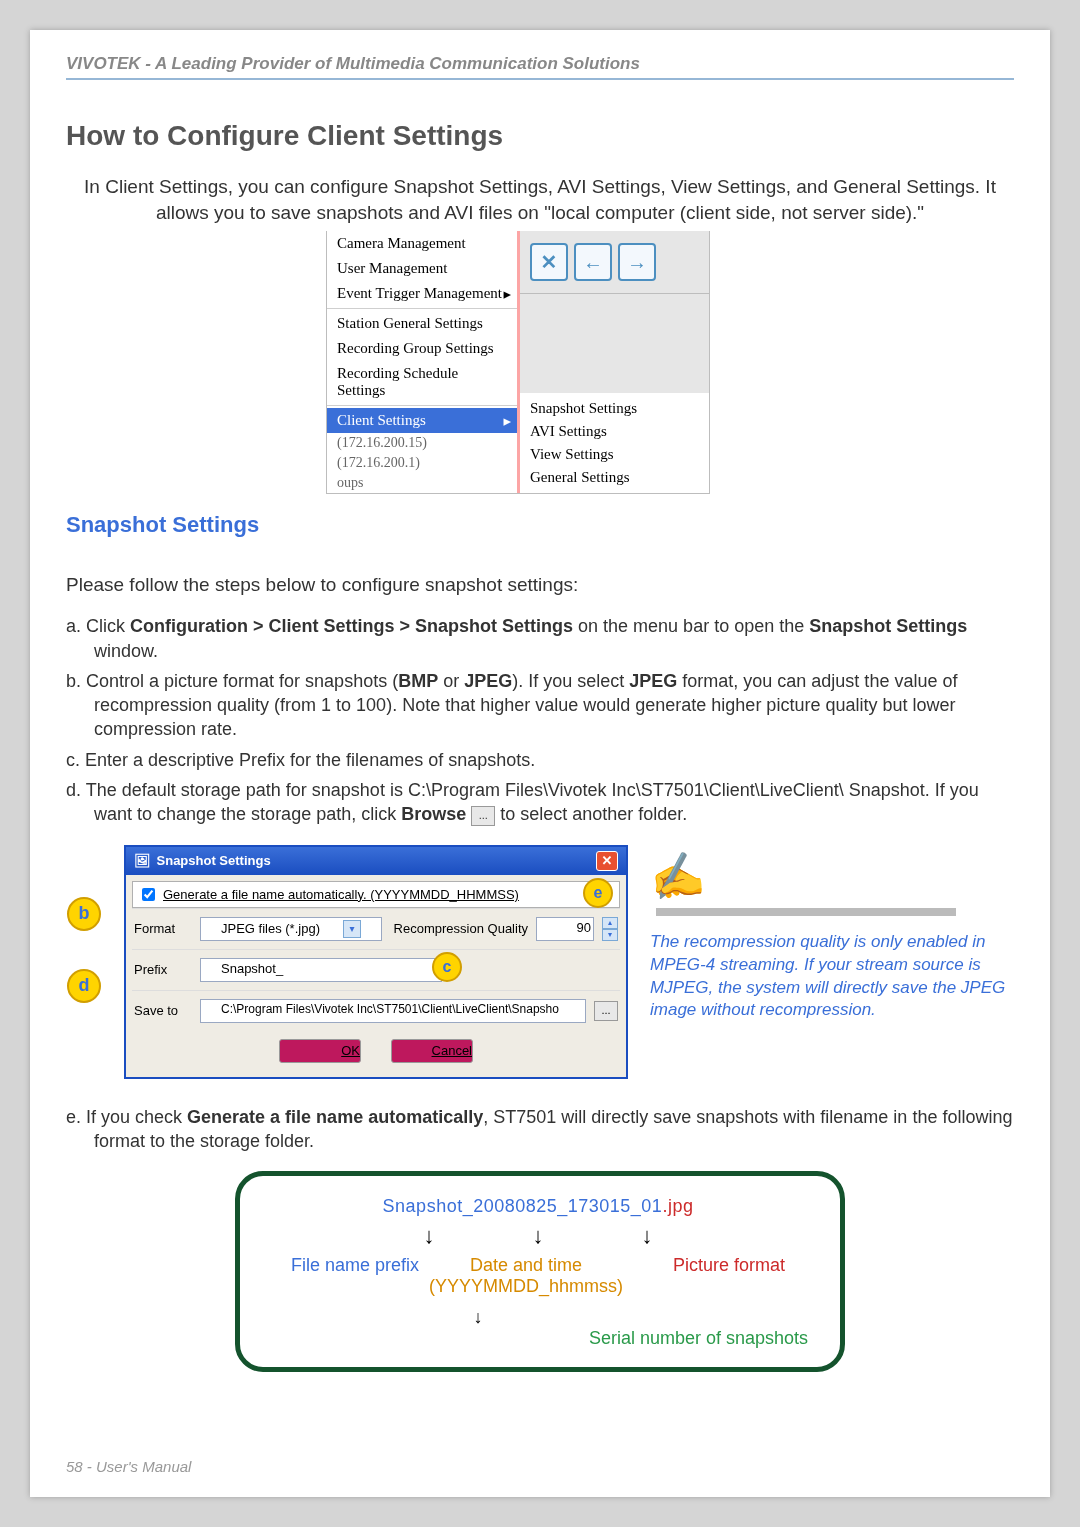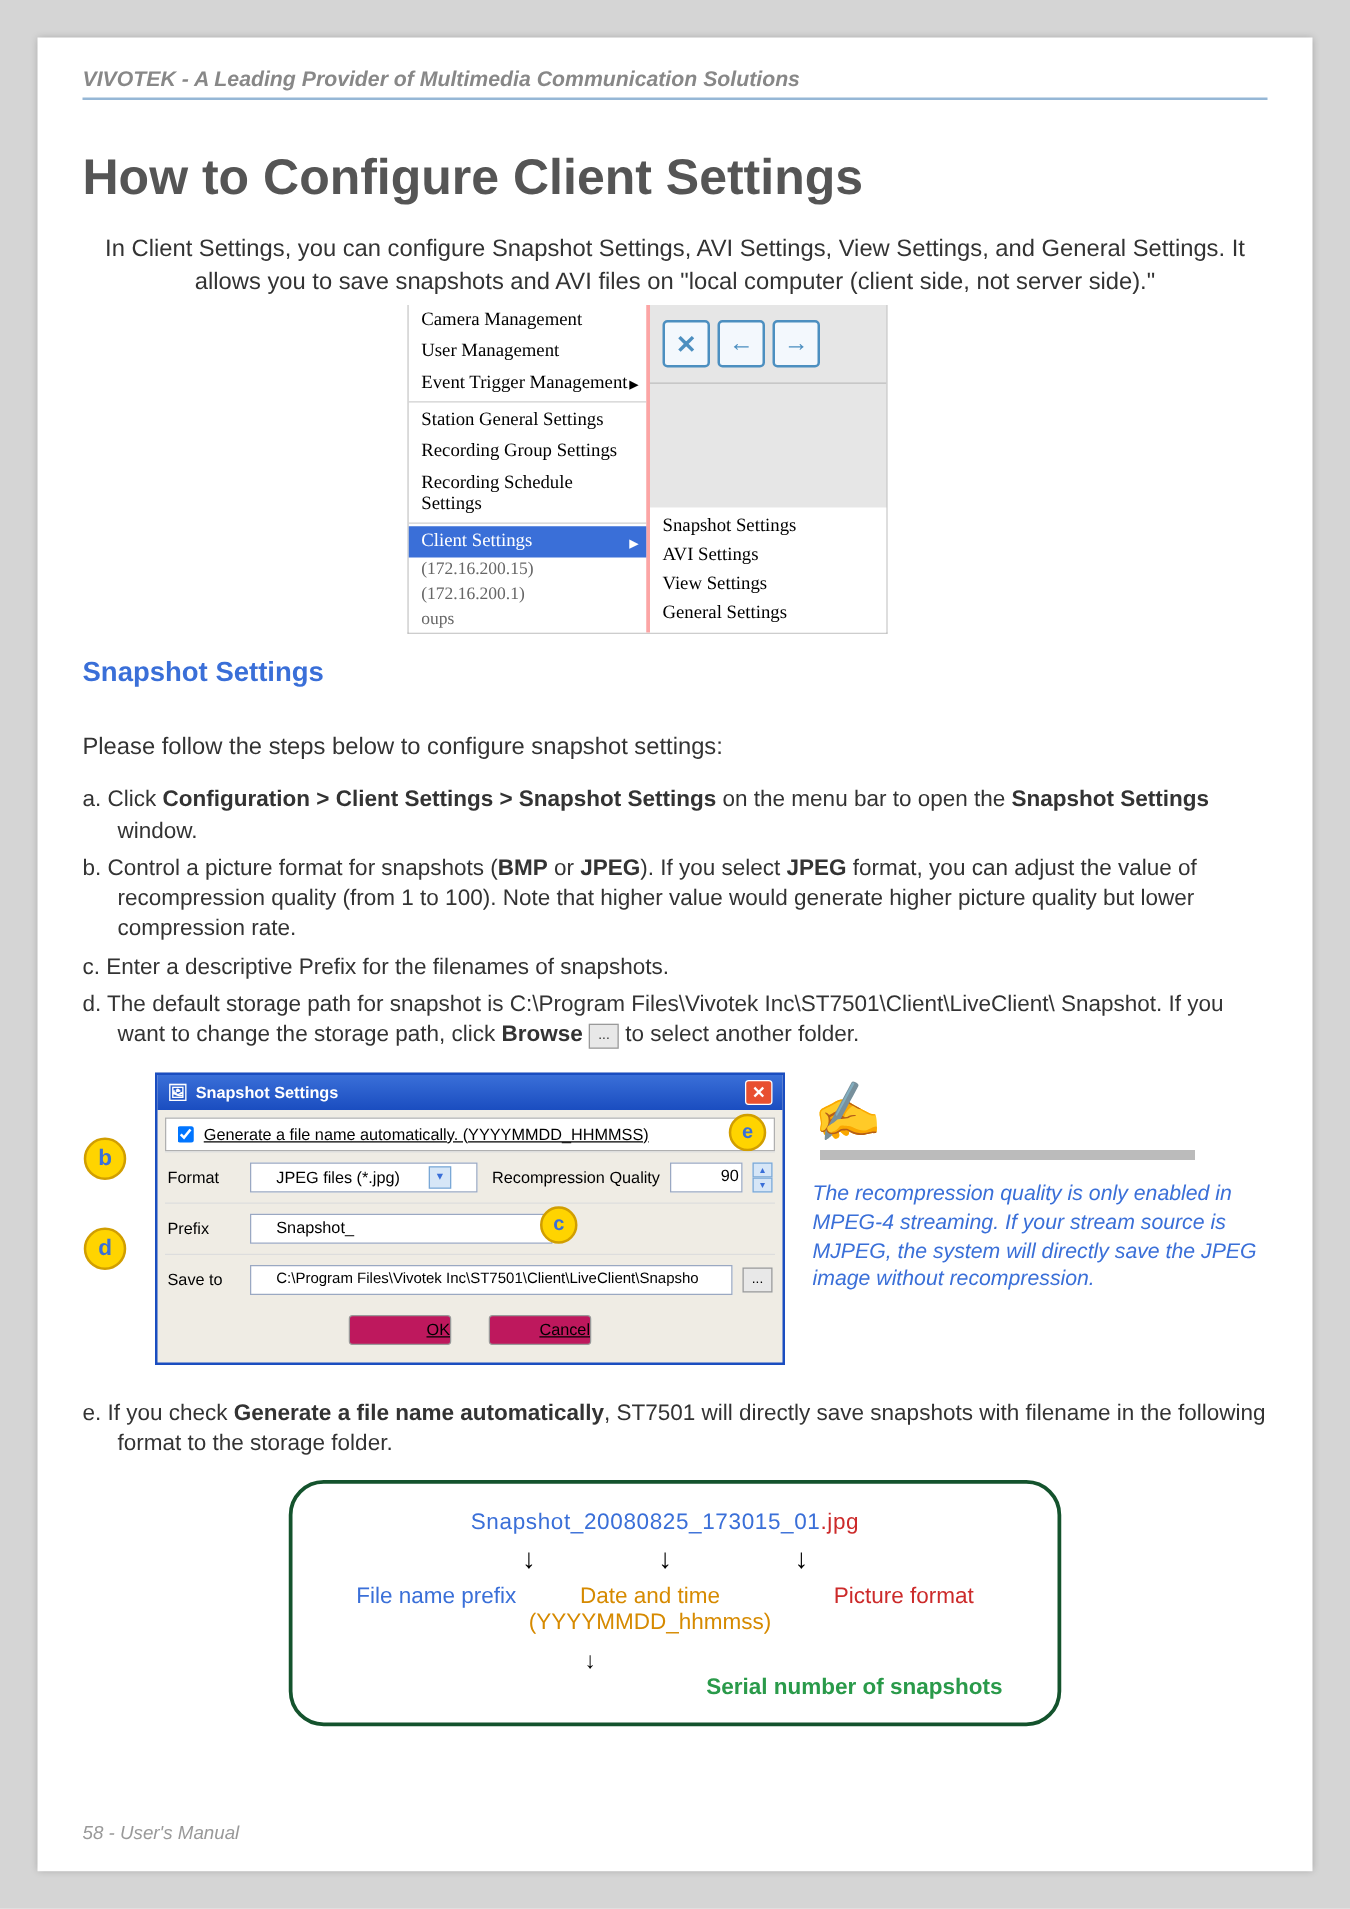--- a/index.html
+++ b/index.html
@@ -25,21 +25,21 @@
     margin-bottom: 40px;
   }
   .top-header {
     color: #888888;
     font-style: italic;
     font-weight: bold;
     font-size: 17px;
   }
   h1 {
     color: #555555;
-    font-size: 40px;
+    font-size: 28px;
     margin: 0 0 22px 0;
   }
   p.intro {
     color: #333;
     font-size: 19px;
     line-height: 1.35;
     margin: 0 0 6px 0;
     text-align: center;
   }
   .menu-figure {
@@ -256,32 +256,32 @@
   .tip-col {
     flex: 1;
     padding-top: 6px;
   }
   .tip-icon { font-size: 44px; display: inline-block; transform: rotate(-8deg); }
   .tip-rule { display: inline-block; width: 300px; height: 8px; background: #bbb; vertical-align: middle; margin-left: 6px;}
   .tip-text { color: #3a6fd8; font-style: italic; font-size: 17px; line-height: 1.35; margin-top: 10px;}
   .filename-box {
     width: 540px;
     margin: 18px auto 0 auto;
-    border: 3px solid #14532d;
+    border: 5px solid #14532d;
     border-radius: 28px;
-    padding: 20px 44px 18px 28px;
+    padding: 20px 32px 18px 28px;
     font-size: 18px;
     text-align: center;
   }
   .fn-sample { letter-spacing: 0.5px; }
   .fn-blue { color: #3a6fd8; }
   .fn-red { color: #cc2a2a; }
   .arrows-row { display: flex; gap: 98px; justify-content: center; font-size: 22px; margin: 6px 0;}
   .fn-labels { display: flex; justify-content: center; gap: 10px; }
-  .fn-green { color: #2a9a4a; font-weight: bold; }
+  .fn-green { color: #2a9a4a; }
   .fn-date { color: #d68a00; text-align: center; }
   .fn-serial { text-align: right; margin-top: 10px;}
   .footer {
     position: absolute;
     bottom: 22px;
     left: 36px;
     color: #999;
     font-style: italic;
     font-size: 15px;
   }

